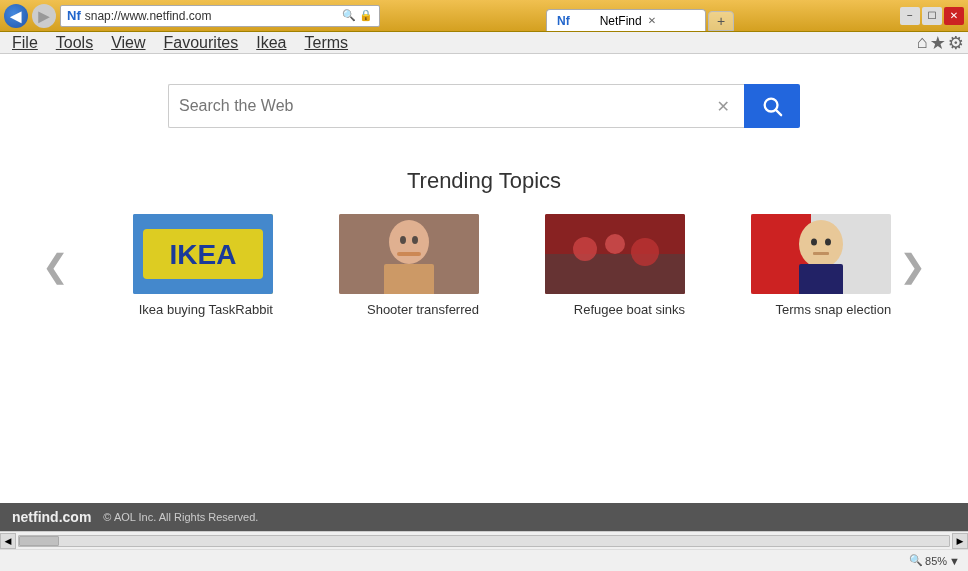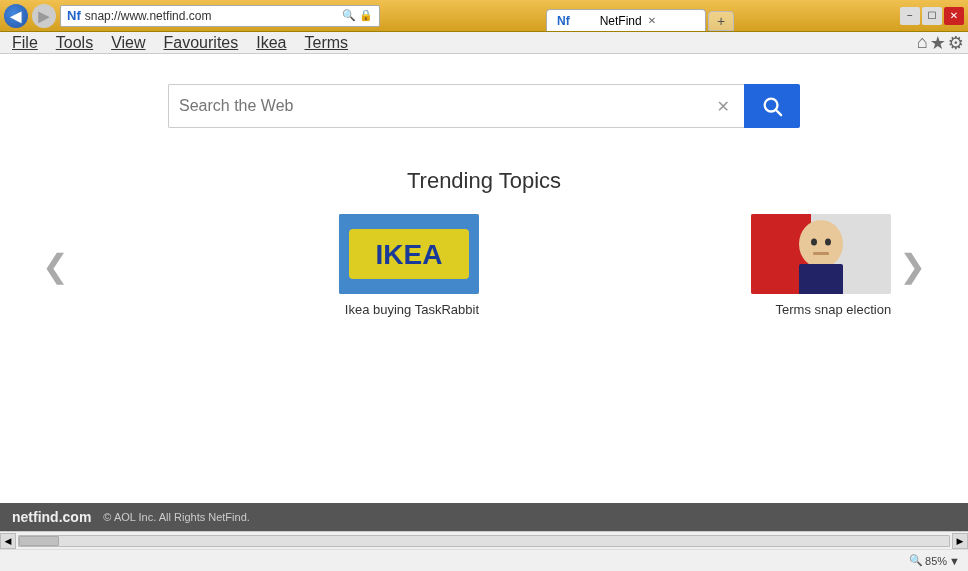--- a/index.html
+++ b/index.html
@@ -436,21 +436,46 @@
               <div class="trending-img img-ikea">
                 <svg width="140" height="80" viewBox="0 0 140 80">
                   <rect width="140" height="80" fill="#4488cc"></rect>
                   <rect x="10" y="15" width="120" height="50" fill="#ddcc22" rx="4"></rect>
                   <text x="70" y="50" text-anchor="middle" font-family="Arial" font-size="28" font-weight="bold" fill="#1a3a99">IKEA</text>
                 </svg>
               </div>
               <span class="trending-label">Ikea buying TaskRabbit</span>
             </div>
 
-
+            <div class="trending-item">
+              <div class="trending-img img-shooter">
+                <svg width="140" height="80" viewBox="0 0 140 80">
+                  <rect width="140" height="80" fill="#997766"></rect>
+                  <ellipse cx="70" cy="28" rx="20" ry="22" fill="#e0b090"></ellipse>
+                  <rect x="45" y="50" width="50" height="35" fill="#cc9966" rx="2"></rect>
+                  <ellipse cx="64" cy="26" rx="3" ry="4" fill="#333" opacity="0.8"></ellipse>
+                  <ellipse cx="76" cy="26" rx="3" ry="4" fill="#333" opacity="0.8"></ellipse>
+                  <rect x="58" y="38" width="24" height="4" fill="#cc8855" rx="2"></rect>
+                </svg>
+              </div>
+              <span class="trending-label">Shooter transferred</span>
+            </div>
+
+            <div class="trending-item">
+              <div class="trending-img img-refugee">
+                <svg width="140" height="80" viewBox="0 0 140 80">
+                  <rect width="140" height="80" fill="#882222"></rect>
+                  <rect x="0" y="40" width="140" height="40" fill="#663333"></rect>
+                  <circle cx="40" cy="35" r="12" fill="#cc4444" opacity="0.8"></circle>
+                  <circle cx="70" cy="30" r="10" fill="#dd5555" opacity="0.7"></circle>
+                  <circle cx="100" cy="38" r="14" fill="#bb3333" opacity="0.8"></circle>
+                </svg>
+              </div>
+              <span class="trending-label">Refugee boat sinks</span>
+            </div>
 
             <div class="trending-item">
               <div class="trending-img img-election">
                 <svg width="140" height="80" viewBox="0 0 140 80">
                   <rect width="140" height="80" fill="#dddddd"></rect>
                   <rect x="0" y="0" width="60" height="80" fill="#cc2222"></rect>
                   <ellipse cx="70" cy="30" rx="22" ry="24" fill="#e8c898"></ellipse>
                   <rect x="48" y="50" width="44" height="32" fill="#222266" rx="2"></rect>
                   <ellipse cx="63" cy="28" rx="3" ry="3.5" fill="#333"></ellipse>
                   <ellipse cx="77" cy="28" rx="3" ry="3.5" fill="#333"></ellipse>
@@ -462,21 +487,21 @@
 
           </div>
           <button class="carousel-btn">❯</button>
         </div>
       </div>
     </div>
 
     <div class="footer">
       <div style="display:flex;align-items:center;gap:12px;">
         <span class="footer-brand">netfind.com</span>
-        <span class="footer-copyright">© AOL Inc. All Rights NetFind.</span>
+        <span class="footer-copyright">© AOL Inc. All Rights Reserved.</span>
       </div>
     </div>
 
     <div class="scrollbar-area">
       <div class="scroll-arrow">◀</div>
       <div class="scroll-track">
         <div class="scroll-thumb"></div>
       </div>
       <div class="scroll-arrow">▶</div>
     </div>

